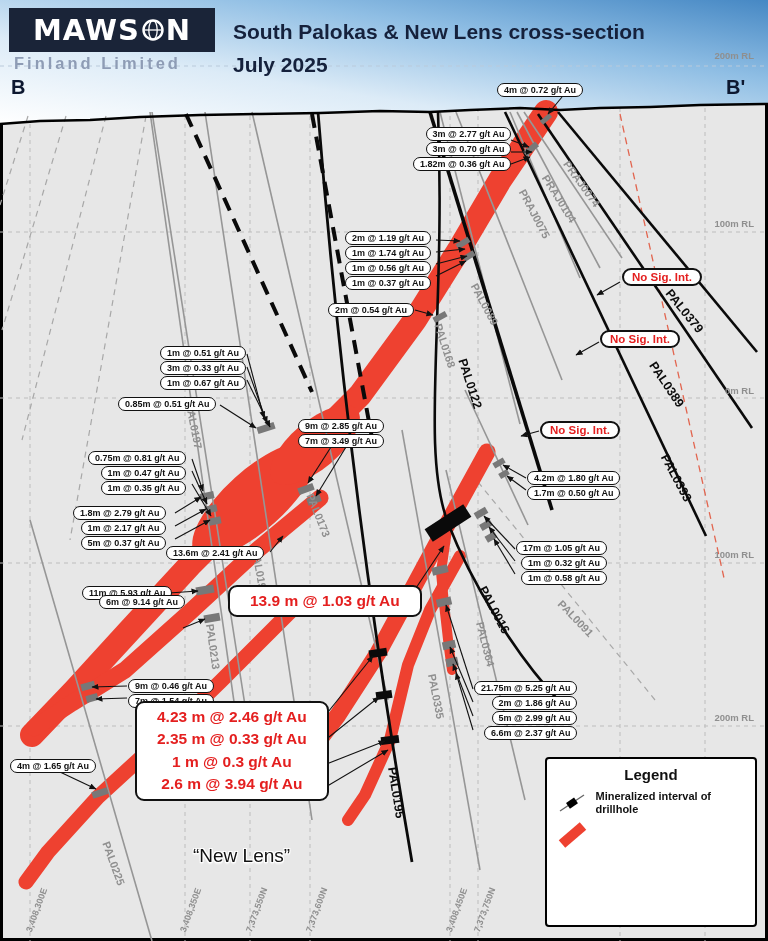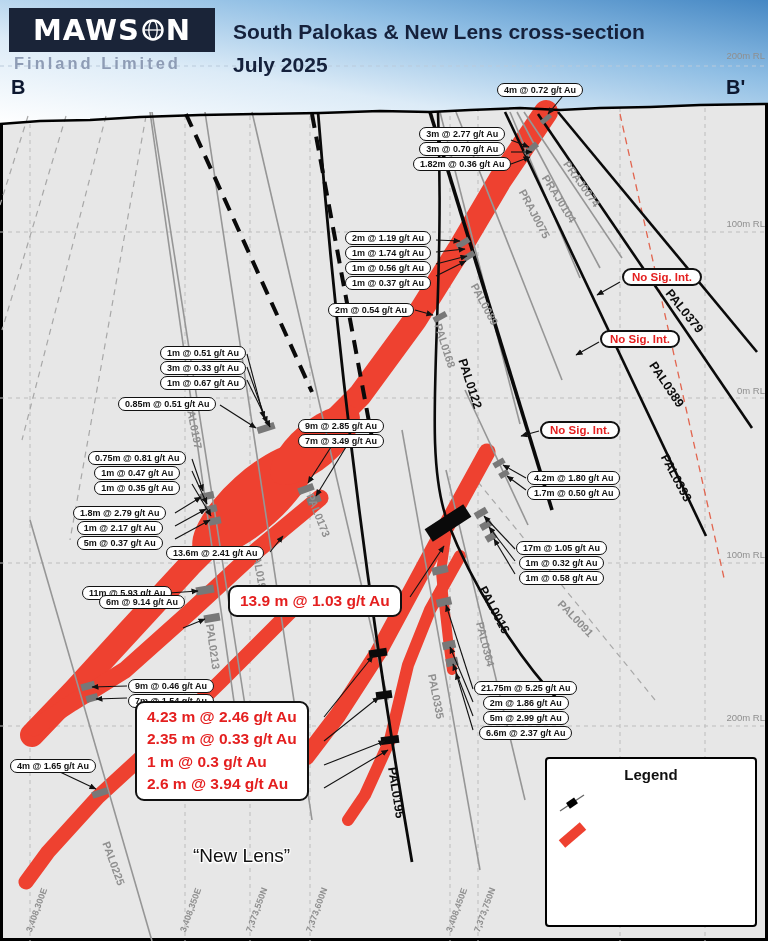--- a/index.html
+++ b/index.html
@@ -6,30 +6,30 @@
   body{font-family:"Liberation Sans",sans-serif;background:#fff}
   .stage{position:relative;width:768px;height:941px;background:#e7e7e7;overflow:hidden;box-shadow:inset 0 0 0 3px #000}
   .scene{position:absolute;left:0;top:0}
   
   .hdr-logo{position:absolute;left:9px;top:8px;width:206px;height:44px;background:#1a2438;color:#fff;display:flex;align-items:center;justify-content:center;font-weight:800;font-size:29px;letter-spacing:1px;font-family:"DejaVu Sans","Liberation Sans",sans-serif}
   .hdr-logo .globe{margin:0 1px}
   .hdr-logo-sub{position:absolute;left:14px;top:54px;color:#8e9cb5;font-size:16.5px;font-weight:600;letter-spacing:3px;white-space:nowrap}
   .hdr-title{position:absolute;left:233px;top:16px;color:#15213c;font-size:21px;font-weight:800;line-height:1.55;white-space:nowrap}
   .sec-label{position:absolute;font-size:20px;font-weight:800;color:#0d1830}
   
-  .rl{position:absolute;right:3px;color:#8f8f8f;font-size:9.5px;font-weight:400;white-space:nowrap}
+  .rl{position:absolute;right:14px;color:#8f8f8f;font-size:9.5px;font-weight:700;white-space:nowrap}
   .coord{position:absolute;color:#8f8f8f;font-size:9px;font-weight:600;transform:rotate(-70deg);transform-origin:left top;white-space:nowrap}
   
   .hole-label{position:absolute;font-weight:700;white-space:nowrap;transform-origin:left center}
   .hole-label.black{color:#0c0c0c;font-size:12.5px}
   .hole-label.gray{color:#8f8f8f;font-size:11px}
   
-  .callout{position:absolute;display:flex;flex-direction:column;gap:1px;align-items:center}
+  .callout{position:absolute;display:flex;flex-direction:column;gap:1px;align-items:flex-end}
   .pill{background:#fff;border:1.3px solid #111;border-radius:7px;padding:1px 6px;font-size:9px;font-weight:700;color:#111;white-space:nowrap}
-  .highlight{position:absolute;background:#fff;border:2.5px solid #111;border-radius:9px;padding:3px 10px;display:flex;flex-direction:column;align-items:flex-start}
+  .highlight{position:absolute;background:#fff;border:2.5px solid #111;border-radius:9px;padding:3px 20px;display:flex;flex-direction:column;align-items:center}
   .hl-line{color:#e41f1f;font-size:15.5px;font-weight:800;line-height:1.45;white-space:nowrap}
   .nosig{position:absolute;background:#fff;border:2px solid #111;border-radius:9px;padding:1px 8px;color:#e41f1f;font-weight:800;font-size:11.5px;white-space:nowrap}
   .area-label{position:absolute;font-size:19px;font-weight:400;color:#111;white-space:nowrap;
     text-shadow:-1px -1px 0 #fff,1px -1px 0 #fff,-1px 1px 0 #fff,1px 1px 0 #fff,0 2px 2px #fff}
   
   .legend{position:absolute;left:545px;top:757px;width:212px;height:170px;background:#fff;border:2.5px solid #000;border-radius:4px;padding:7px 10px 20px 10px}
   .legend-title{text-align:center;font-size:15px;font-weight:800;color:#111;margin-bottom:7px}
   .legend-item{display:flex;align-items:center;gap:9px;margin-bottom:6px}
   .legend-item .lbl{font-size:11px;font-weight:700;color:#111;line-height:1.2;width:152px}
 </style>
@@ -343,20 +343,21 @@
 
   <div class="area-label" style="left:193px;top:845px">“New Lens”</div>
 
   <div class="legend">
     <div class="legend-title">Legend</div>
     <div class="legend-item">
       <svg width="30" height="26">
           <line x1="3" y1="21" x2="27" y2="5" stroke="#666" stroke-width="1.3"></line>
           <line x1="11" y1="15.8" x2="19" y2="10.4" stroke="#000" stroke-width="7"></line>
         </svg>
+      <div class="lbl">Mineralized interval of drillhole</div>
     </div>
     <div class="legend-item">
       <svg width="30" height="26">
           <line x1="5" y1="22" x2="26" y2="4" stroke="#ee4130" stroke-width="10"></line>
         </svg>
     </div>
   </div>
 
 </div>
 

